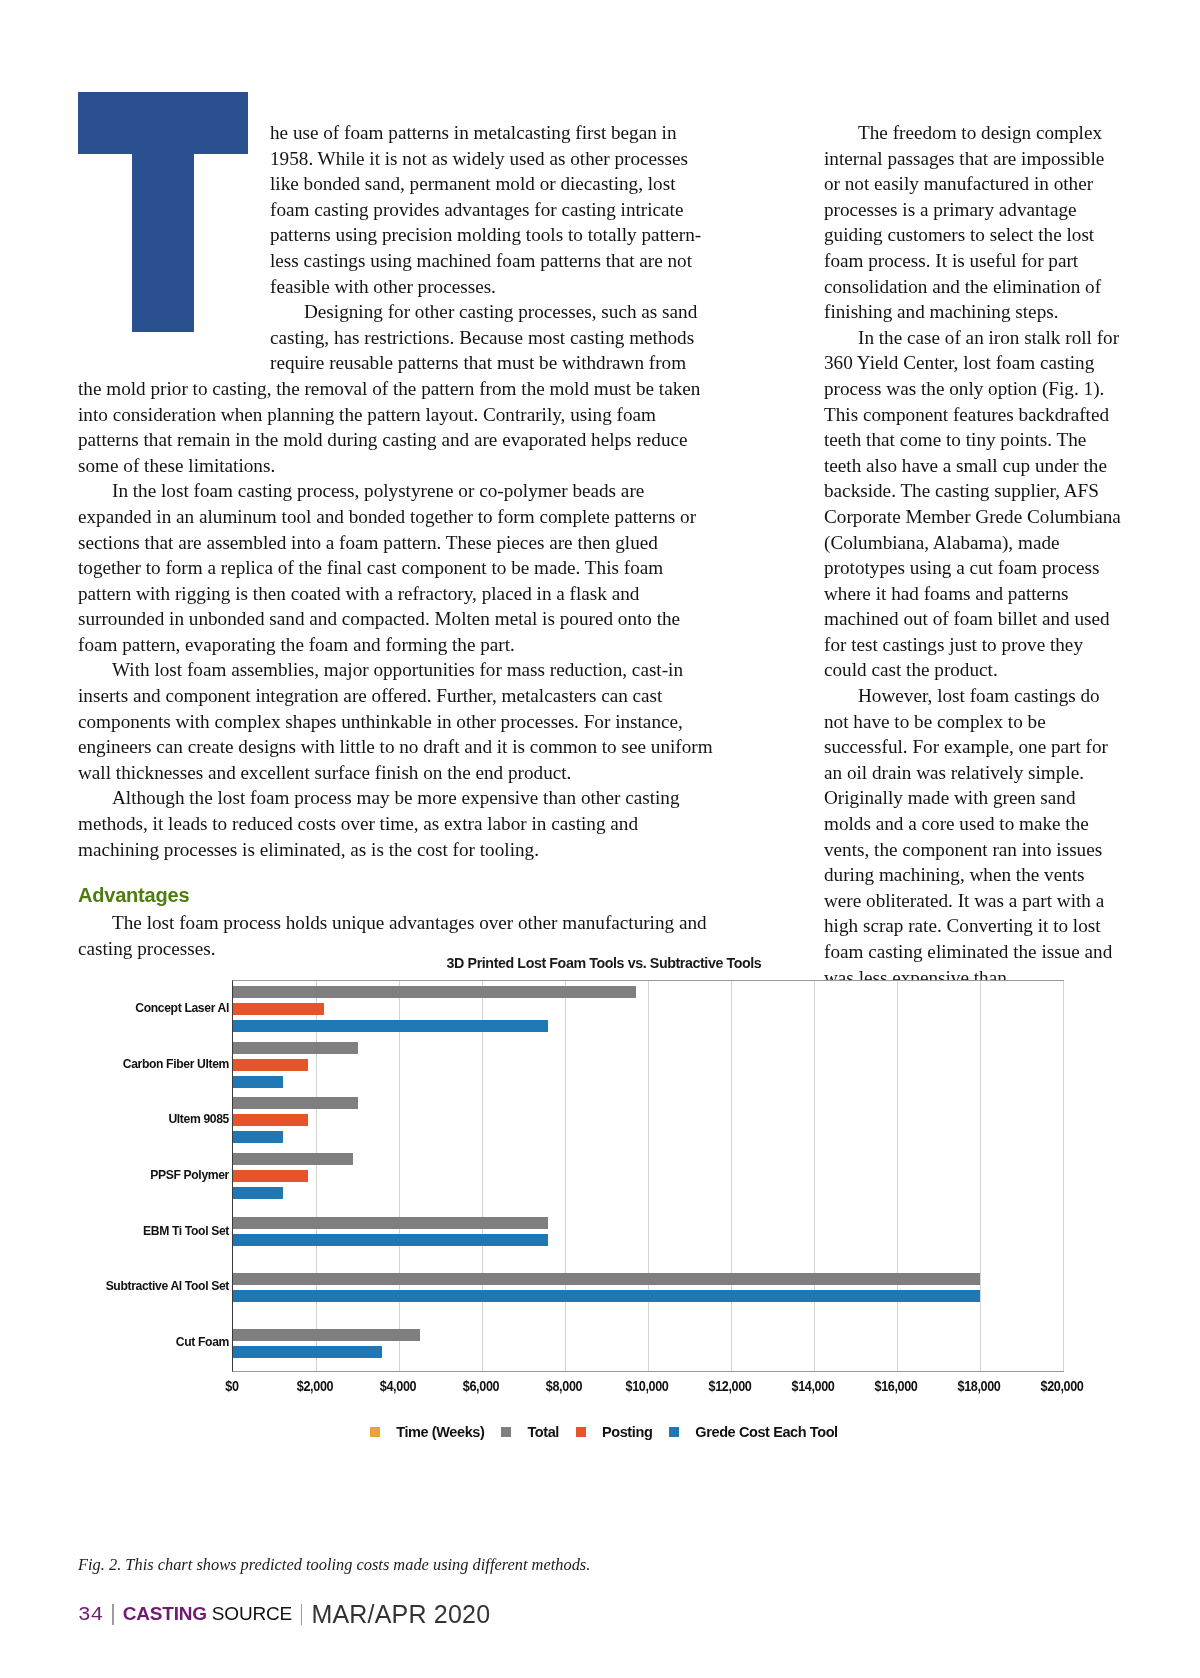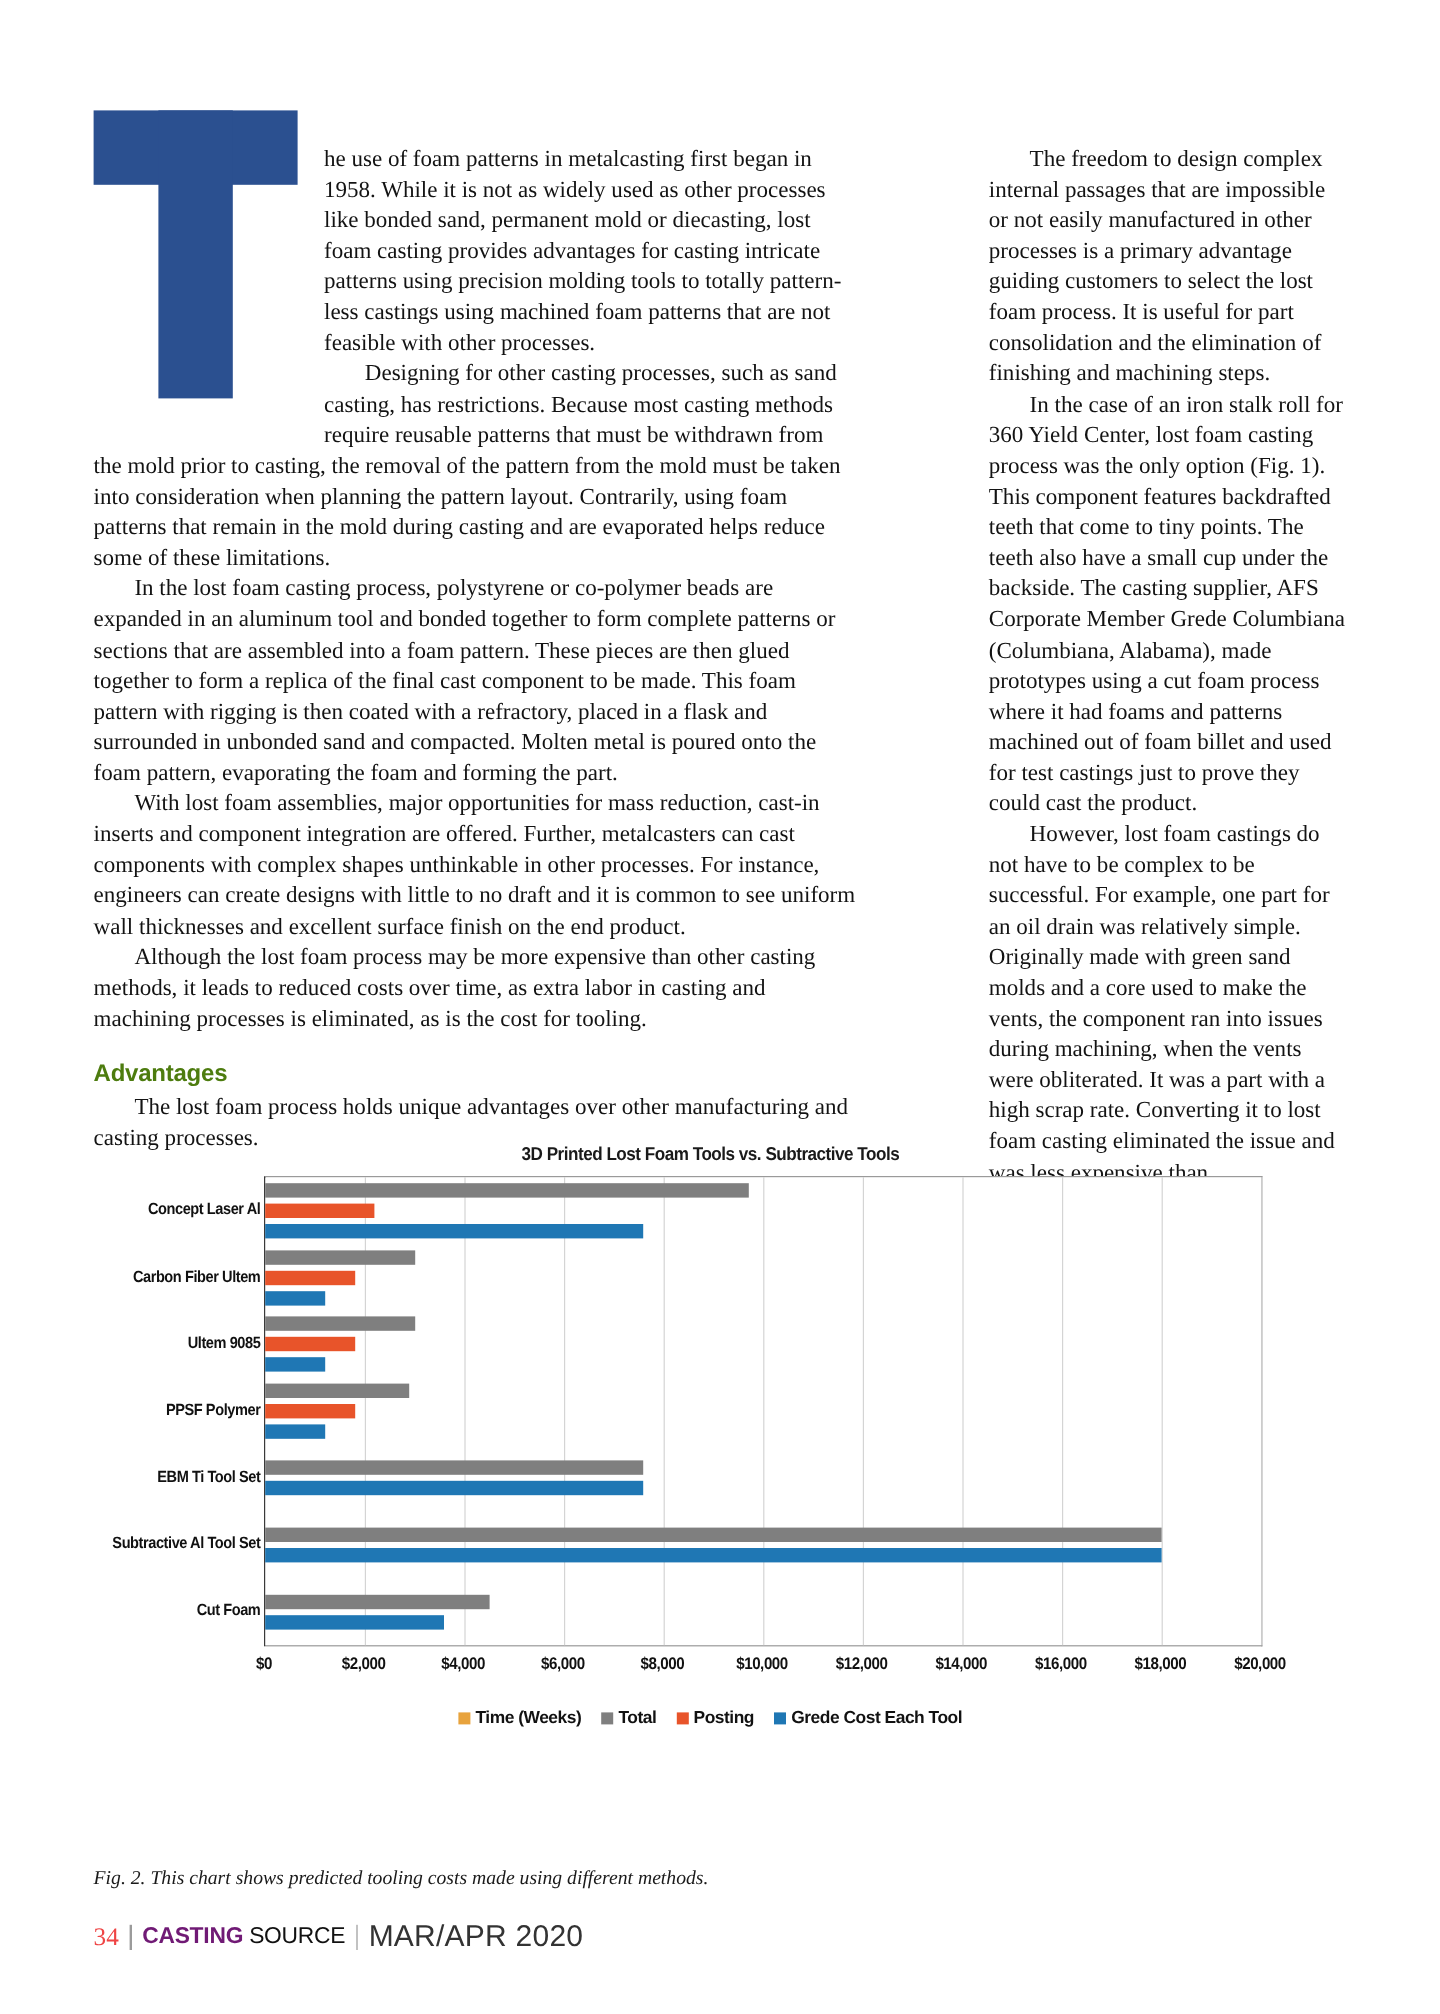--- a/index.html
+++ b/index.html
@@ -44,21 +44,21 @@
   .wrap-block{float:left;width:192px;height:246px;shape-outside:none;}
 
   .subhead{
     font-family:"Liberation Sans",sans-serif;
     font-weight:bold;font-size:20px;color:#4d7c0f;
     margin:22px 0 3px 0;letter-spacing:-0.2px;
   }
 
   
   .figure{
-    position:absolute;left:52px;top:946px;width:1080px;height:600px;
+    position:absolute;left:64px;top:946px;width:1080px;height:600px;
   }
   .chart-title{
     position:absolute;left:0;top:8px;width:1080px;text-align:center;
     font-family:"Liberation Sans",sans-serif;
     font-weight:bold;font-size:15.5px;color:#1a1a1a;
     letter-spacing:-0.45px;
     transform:scaleX(0.92);
   }
   .plot{
     position:absolute;left:168px;top:34px;
@@ -90,36 +90,36 @@
     font-family:"Liberation Sans",sans-serif;
     font-weight:bold;font-size:14px;color:#111;white-space:nowrap;
     letter-spacing:-0.4px;
   }
   .legend{
     position:absolute;left:0;top:478px;width:1080px;
     display:flex;justify-content:center;align-items:center;gap:17px;
     font-family:"Liberation Sans",sans-serif;
     font-weight:bold;font-size:14.5px;color:#111;letter-spacing:-0.4px;
   }
-  .legend .entry{display:flex;align-items:center;gap:4px;}
+  .legend .entry{display:flex;align-items:center;gap:16px;}
   .legend .swatch{width:10px;height:10px;display:inline-block;}
 
   .caption{
     position:absolute;left:78px;top:1555px;width:700px;
     font-family:"Liberation Serif",serif;font-style:italic;
     font-size:16.4px;color:#1a1a1a;
   }
 
   
   .footer{
     position:absolute;left:78px;top:1597px;width:700px;height:34px;
     display:flex;align-items:center;gap:0;
   }
   .footer .pgnum{
-    font-family:Liberation Serif, serif;font-size:21px;color:#ef4444;
+    font-family:Liberation Mono, monospace;font-size:21px;color:#701a75;
     font-weight:400;
   }
   .footer .divider{
     display:inline-block;width:1.5px;height:21px;background:#9b9b9b;margin:0 9px;
   }
   .footer .brand-bold{
     font-family:"Liberation Sans",sans-serif;font-size:19px;font-weight:bold;
     color:#701a75;letter-spacing:-0.2px;
   }
   .footer .brand-reg{

